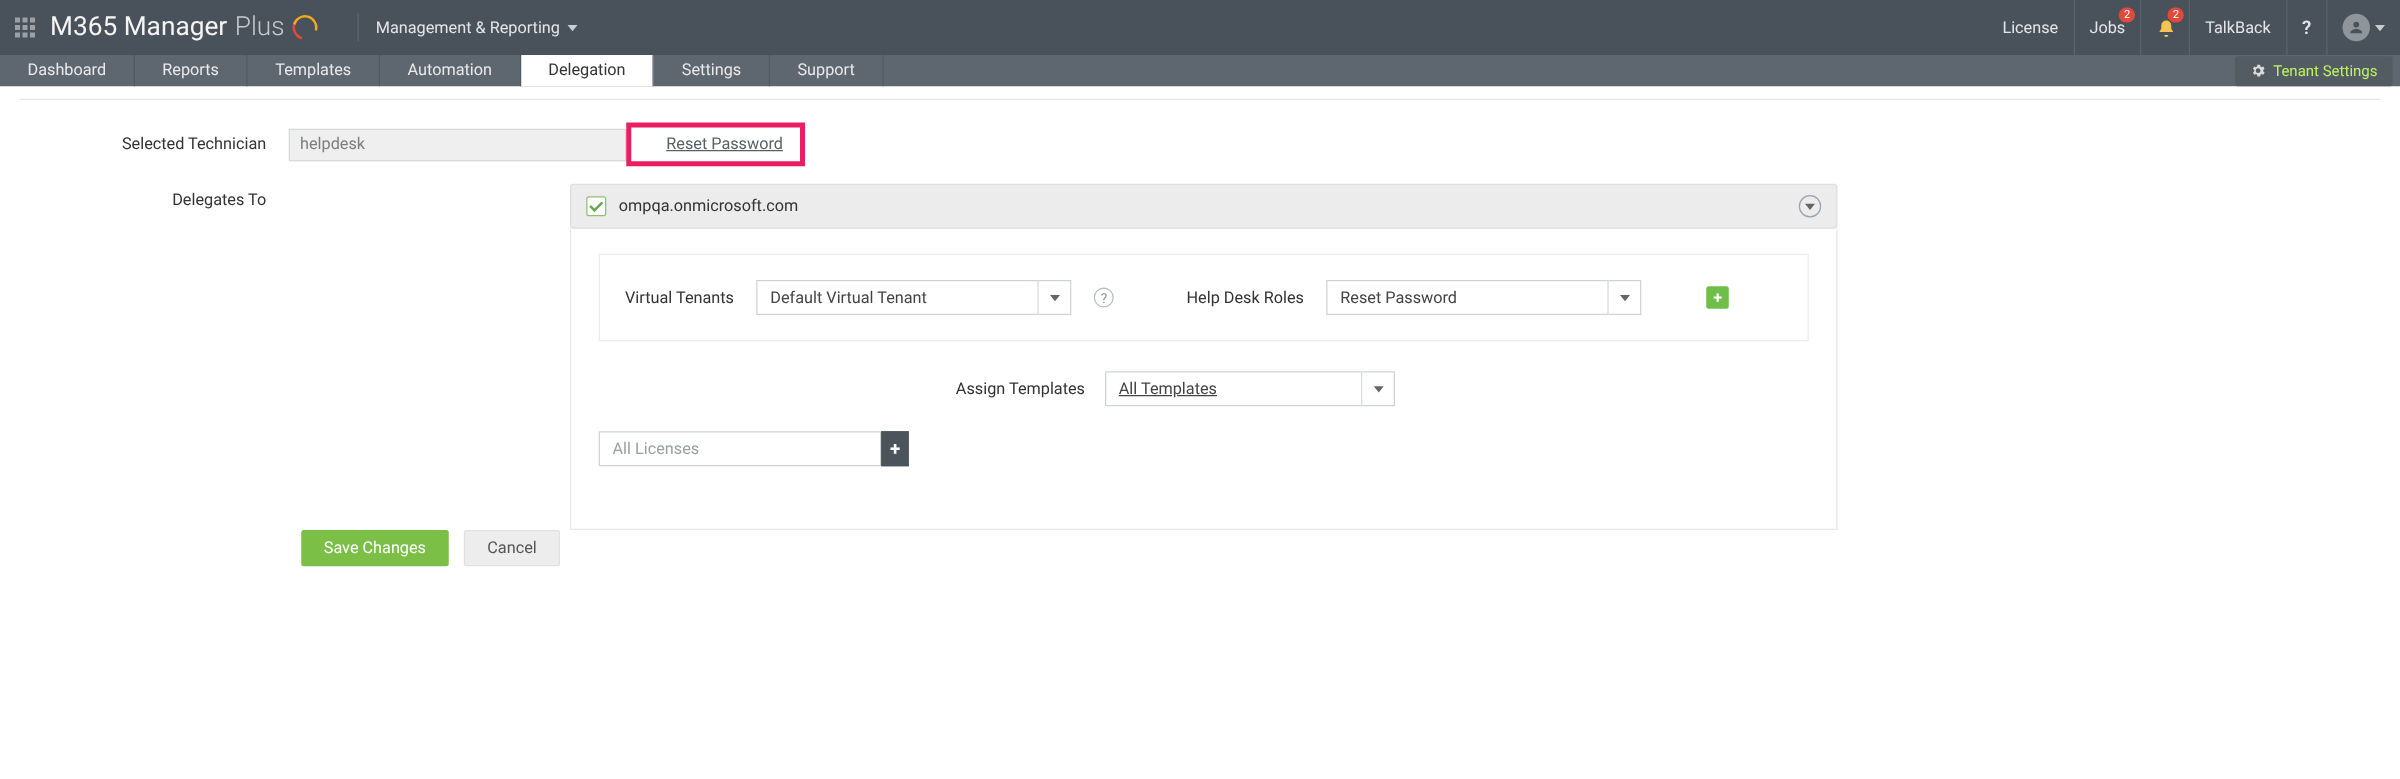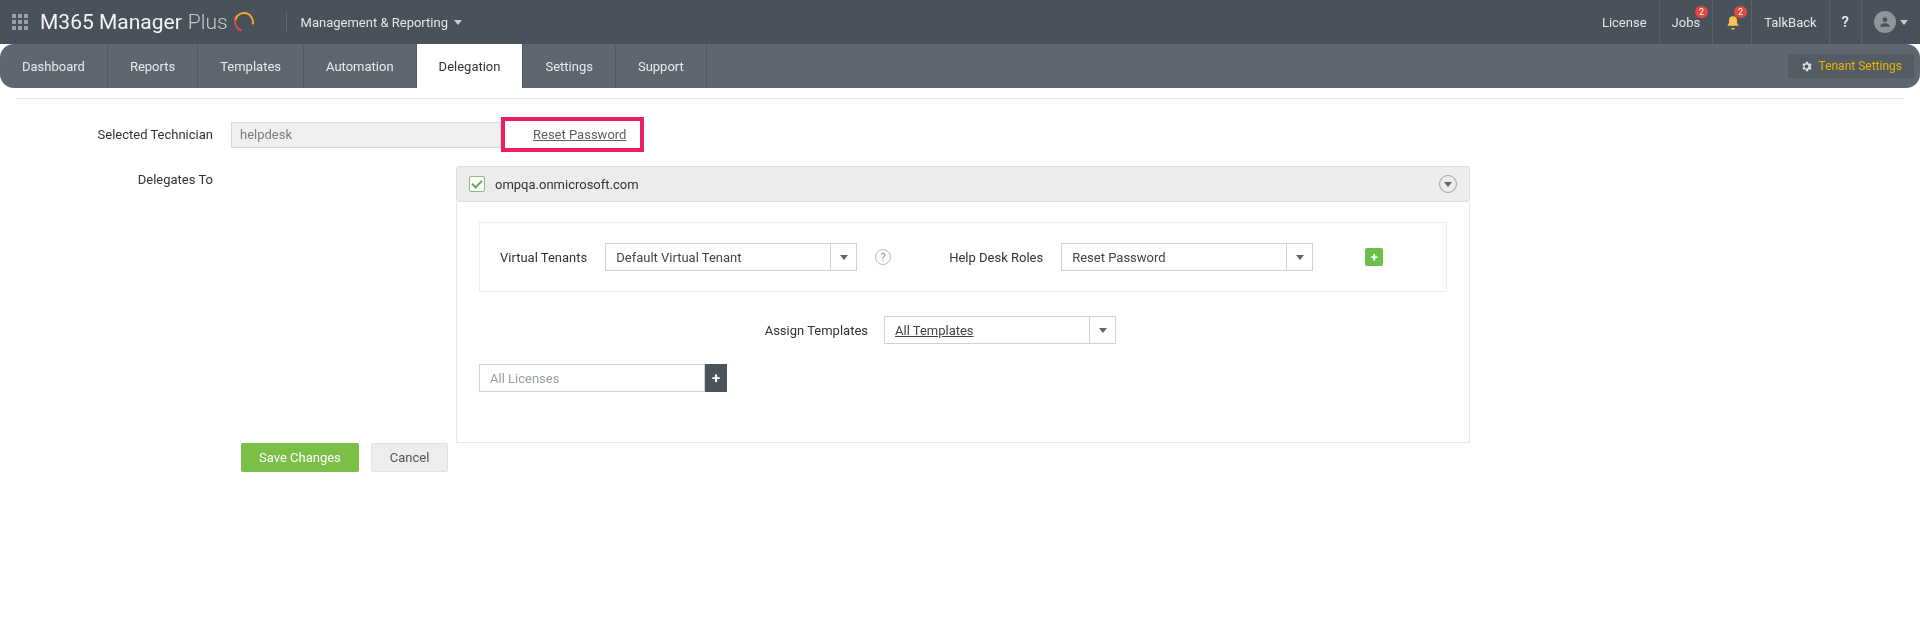--- a/index.html
+++ b/index.html
@@ -22,24 +22,24 @@
   .top-link { padding:0 12px; height:100%; display:flex; align-items:center; border-left:1px solid #5b636a; color:#e3e6e8; font-size:13px; cursor:pointer; position:relative;}
   .top-link.noborder { border-left:none; }
   .badge { position:absolute; top:6px; right:4px; background:#e2493d; color:#fff; font-size:9px; border-radius:7px; padding:0 4px; line-height:12px; min-width:12px; text-align:center;}
   .bell { width:14px; height:14px; position:relative; }
   .bell svg { width:16px; height:16px; fill:#f5c451; }
   .help-q { font-size:15px; font-weight:600; }
   .user-circ { width:22px; height:22px; border-radius:50%; background:#8e959b; display:flex; align-items:center; justify-content:center; }
   .user-circ svg { width:14px; height:14px; fill:#49525a; }
 
   
-  .nav-tabs { background:#5e676f; height:44px; display:flex; align-items:stretch; position:relative;border-radius:14px;}
+  .nav-tabs { background:#5e676f; height:25px; display:flex; align-items:stretch; position:relative;}
   .nav-tab { padding:0 22px; display:flex; align-items:center; color:#e8eaec; font-size:13px; cursor:pointer; border-right:1px solid #525a61;}
   .nav-tab.active { background:#fff; color:#333; }
-  .tenant-settings-btn { margin-left:auto; margin-right:6px; align-self:center; background:#545c63; color:#eab308; padding:5px 12px; font-size:12px; display:flex; align-items:center; gap:6px; cursor:pointer; border-radius:2px;}
+  .tenant-settings-btn { margin-left:auto; margin-right:6px; align-self:center; background:#545c63; color:#bef264; padding:5px 12px; font-size:12px; display:flex; align-items:center; gap:6px; cursor:pointer; border-radius:2px;}
   .gear { width:13px; height:13px; }
   .gear svg { width:13px; height:13px; fill:#d9dde0; }
 
   
   .page { padding:10px 16px 40px; }
   .page-title { font-size:16px; color:#222; font-weight:500; padding:4px 0 10px; }
   .hr { border:none; border-top:1px solid #e3e6e8; margin-bottom:18px;}
 
   .form-row { display:flex; align-items:center; margin-bottom:14px; }
   .row-label { width:215px; text-align:right; padding-right:18px; color:#333; font-size:13px;}

